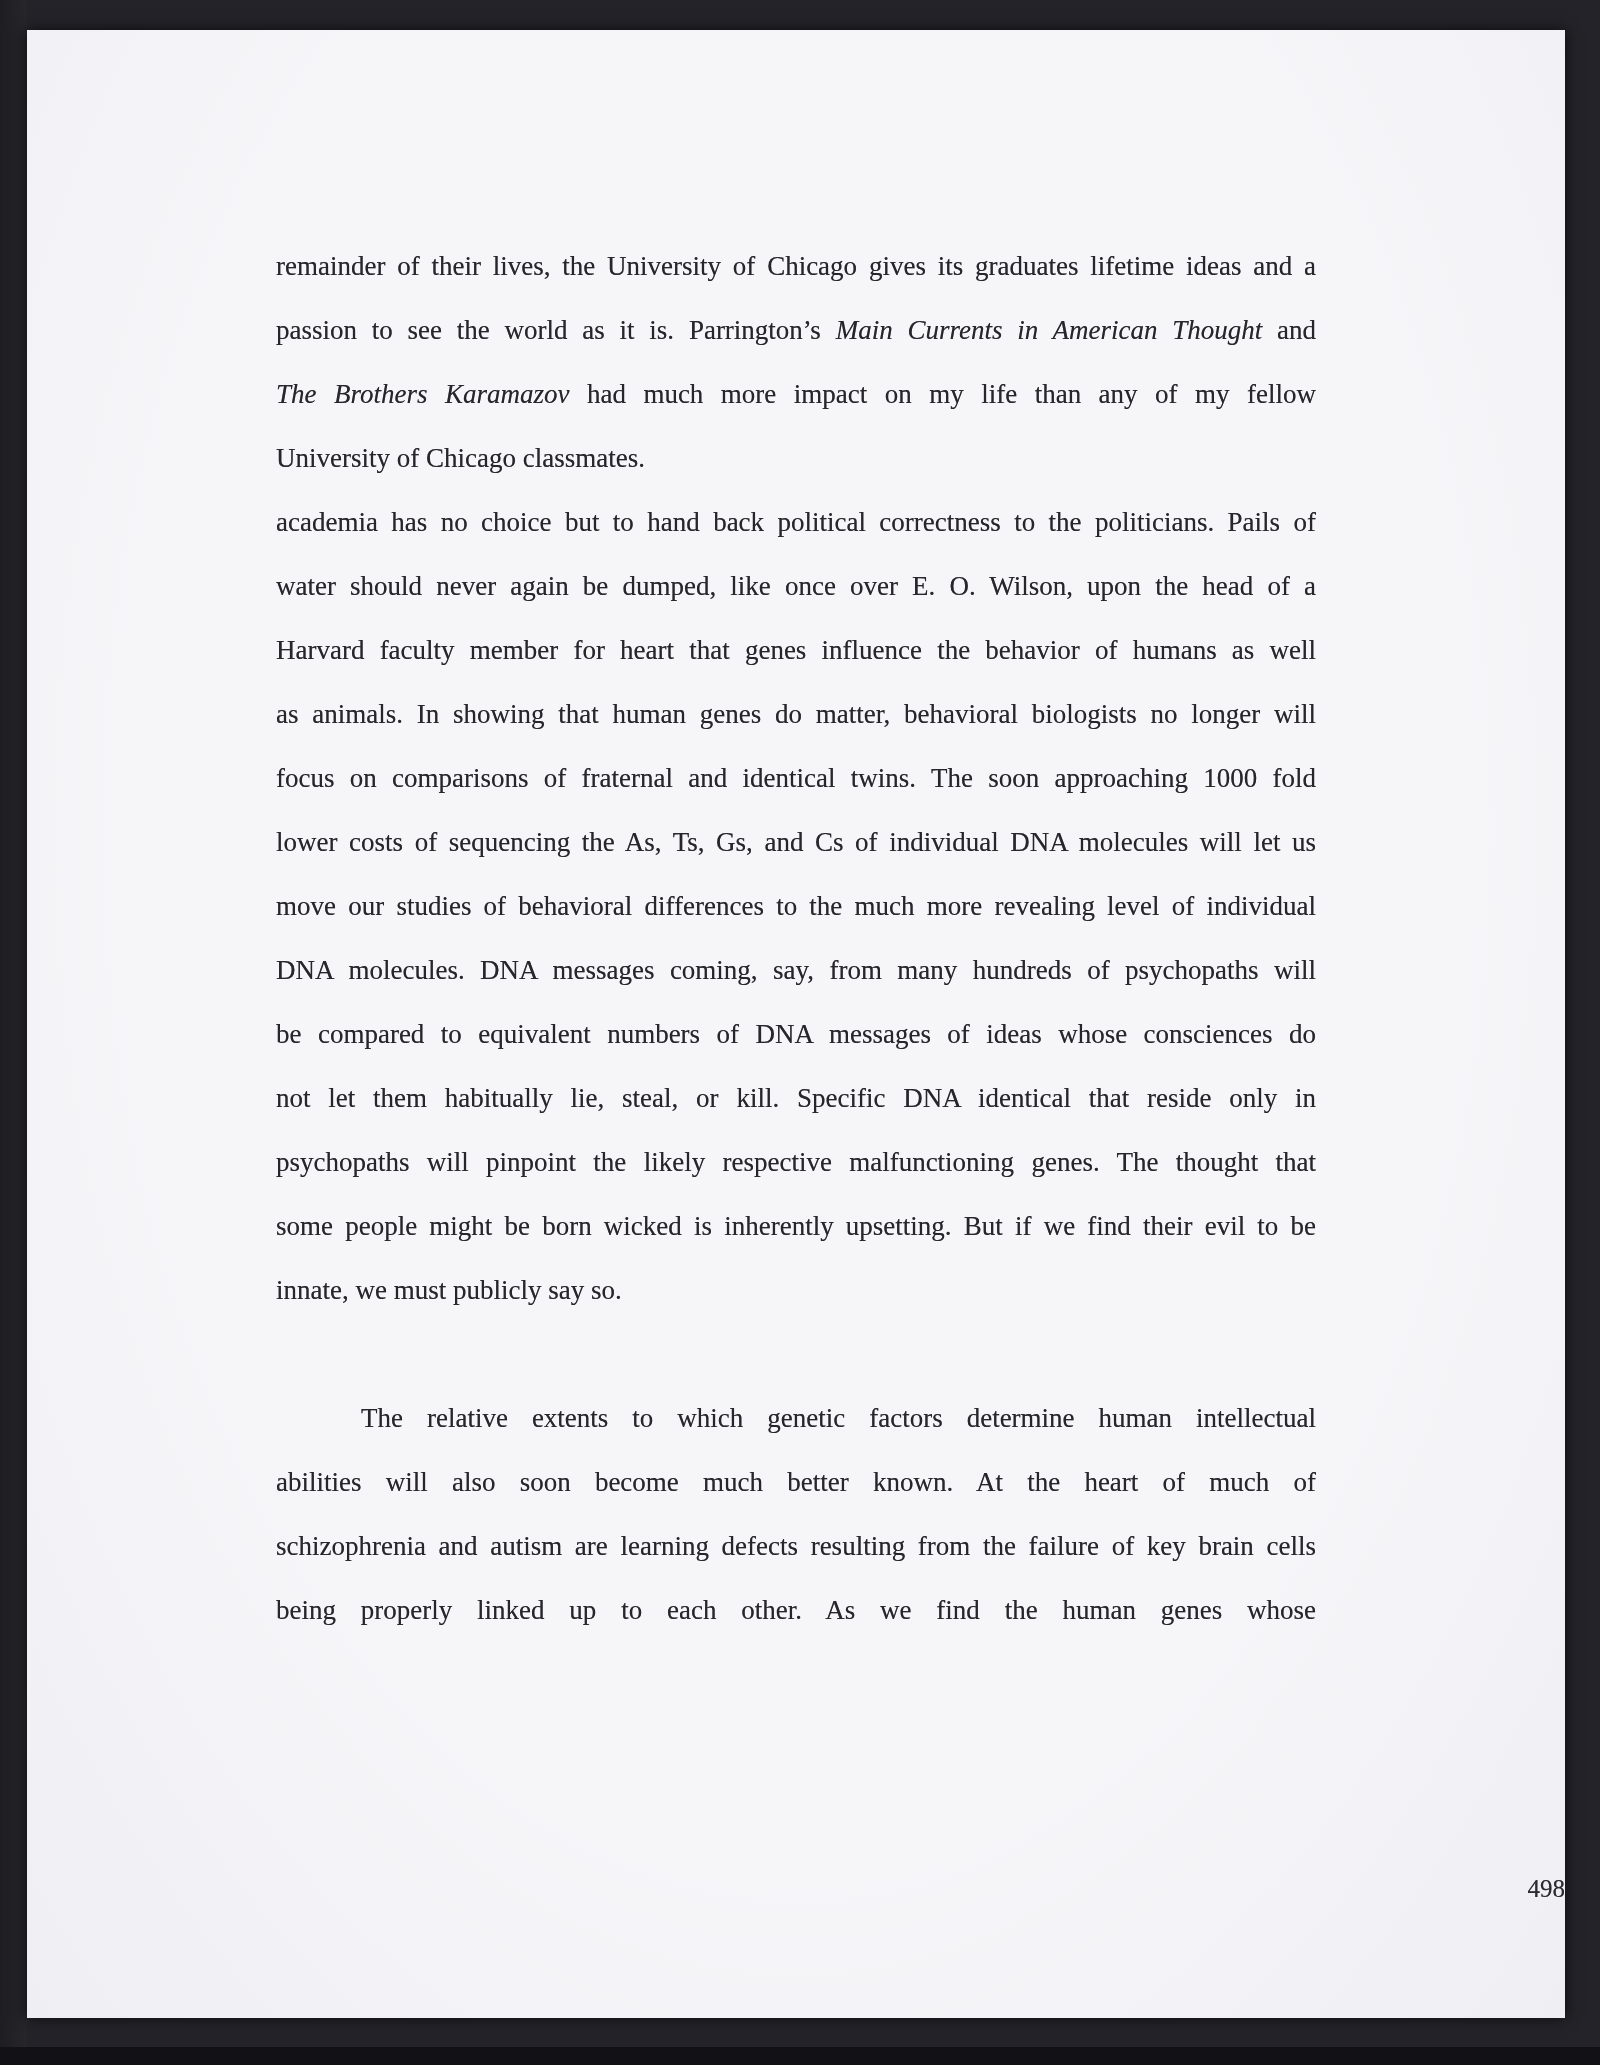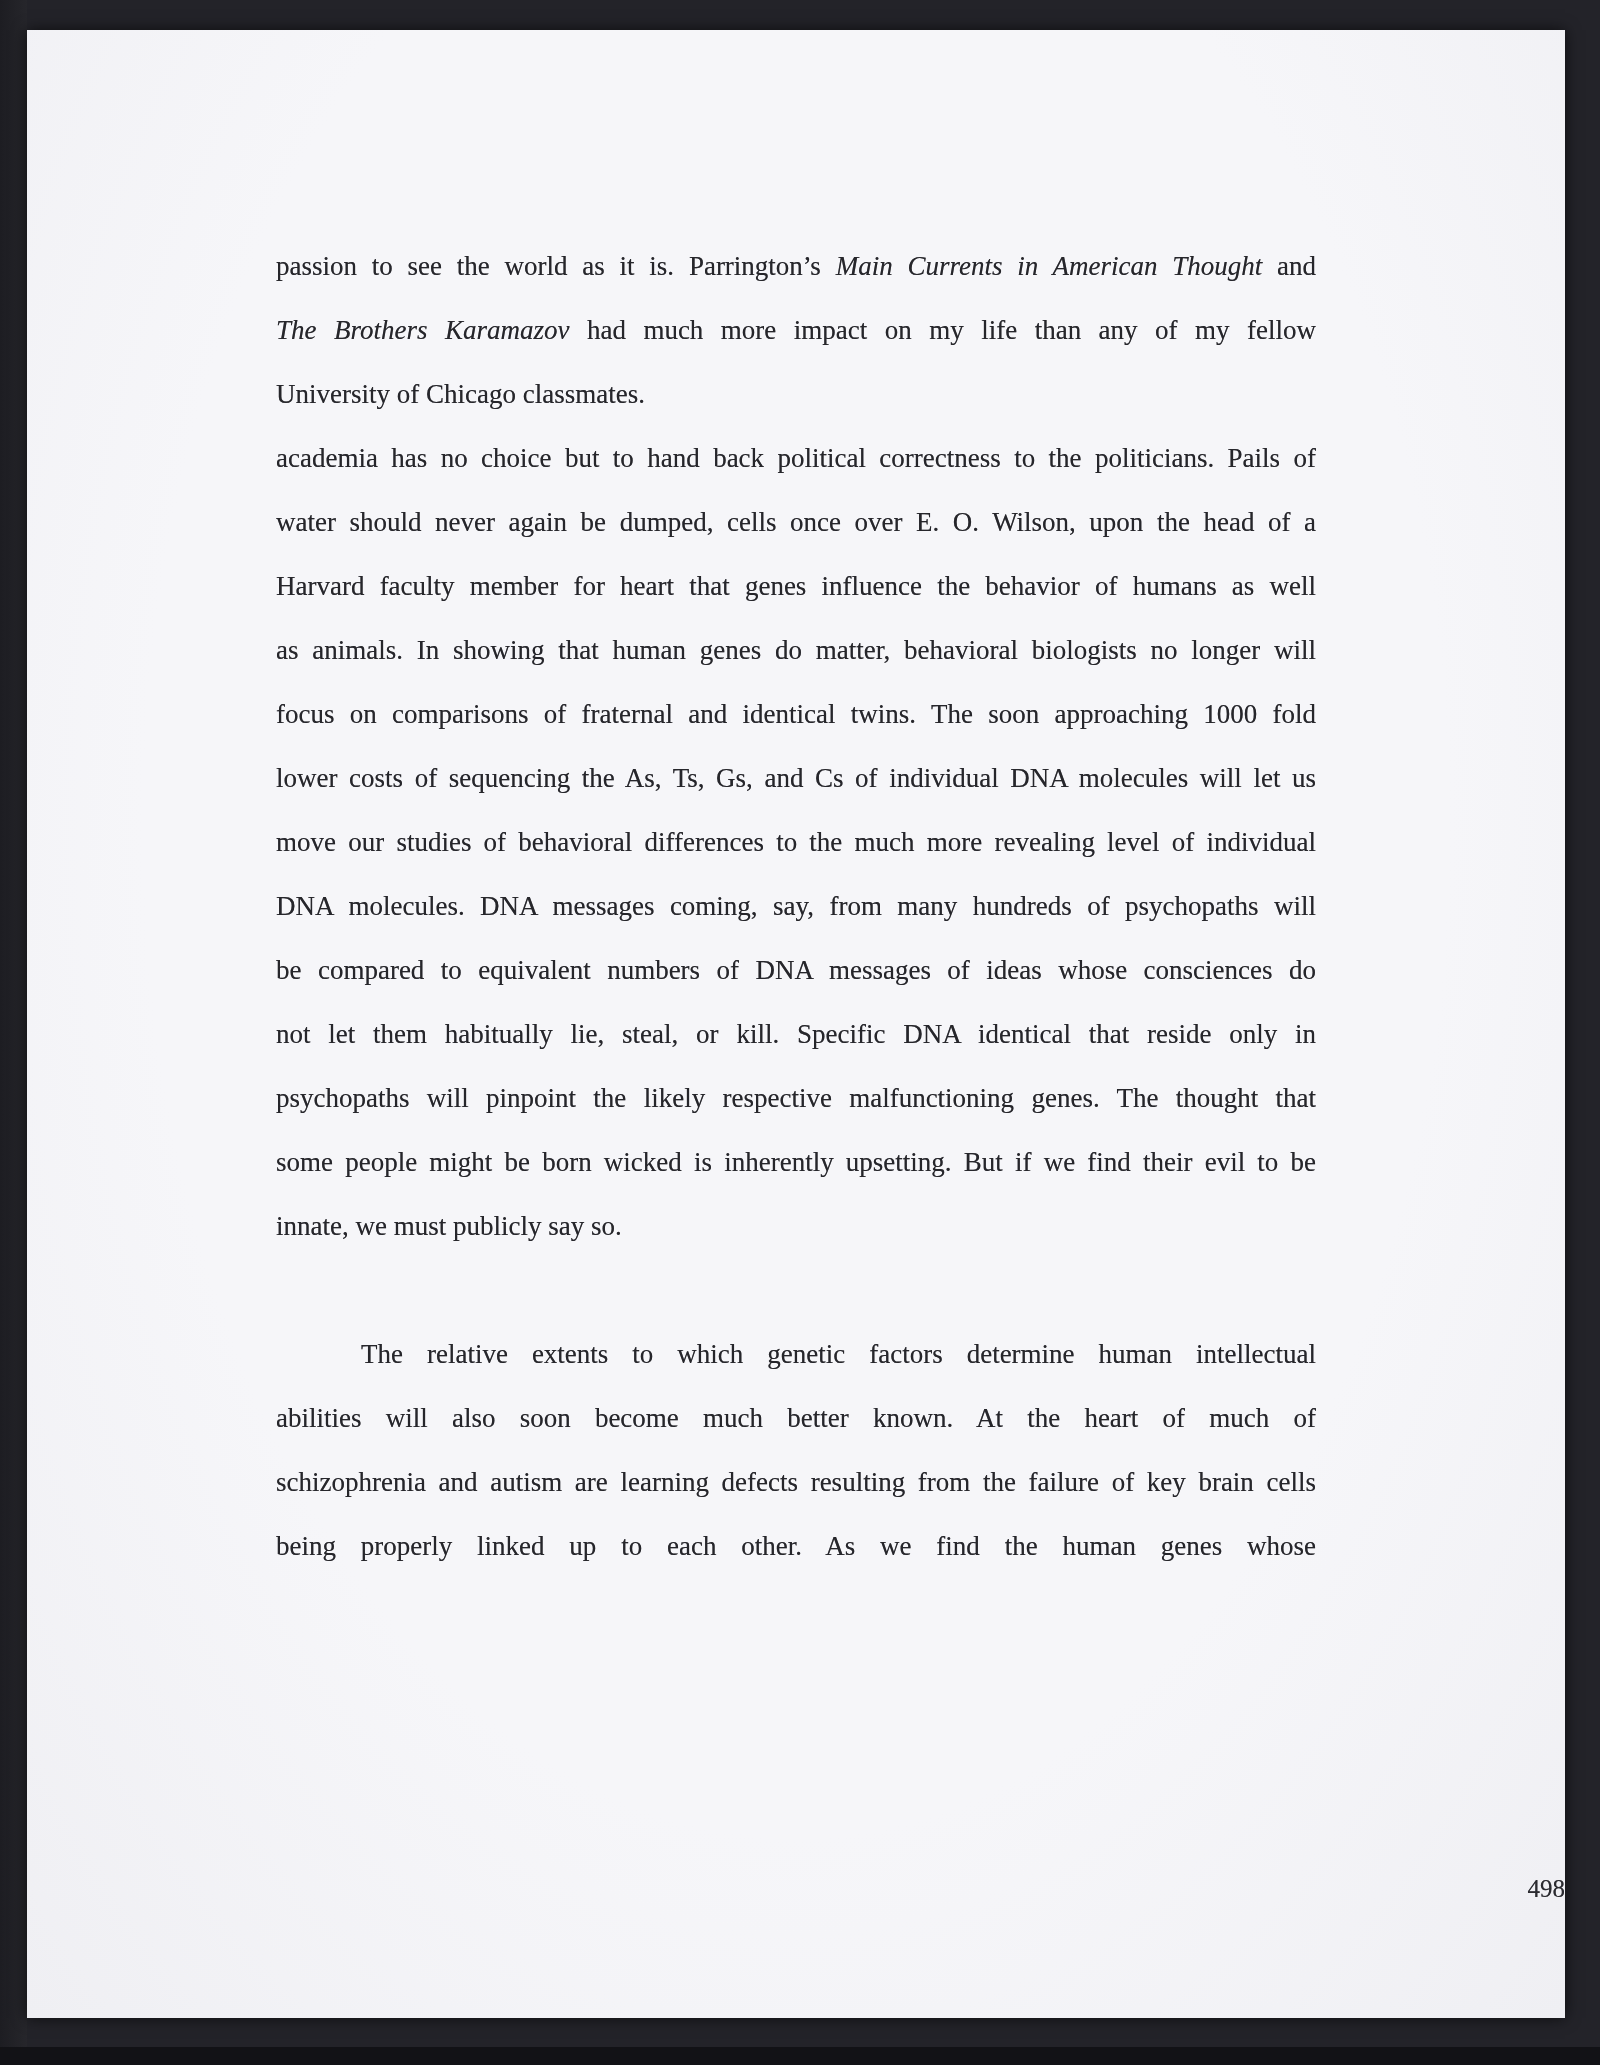--- a/index.html
+++ b/index.html
@@ -72,27 +72,28 @@
 </style>
 </head>
 <body>
 
 <div class="scan-left-shade"></div>
 <div class="scan-bottom-strip"></div>
 
 <div class="paper">
   <div class="content">
       <div class="paragraph">
+        <div class="line"><span>remainder of their lives, the University of Chicago gives its graduates lifetime ideas and a</span></div>
         <div class="line"><span>passion to see the world as it is.  Parrington’s </span><em>Main Currents in American Thought</em><span> and</span></div>
         <div class="line"><em>The Brothers Karamazov</em><span> had much more impact on my life than any of my fellow</span></div>
         <div class="line no-justify"><span>University of Chicago classmates.</span></div>
       </div>
       <div class="paragraph">
         <div class="line"><span>academia has no choice but to hand back political correctness to the politicians.  Pails of</span></div>
-        <div class="line"><span>water should never again be dumped, cells once over E. O. Wilson, upon the head of a</span></div>
+        <div class="line"><span>water should never again be dumped, like once over E. O. Wilson, upon the head of a</span></div>
         <div class="line"><span>Harvard faculty member for heart that genes influence the behavior of humans as well</span></div>
         <div class="line"><span>as animals.  In showing that human genes do matter, behavioral biologists no longer will</span></div>
         <div class="line"><span>focus on comparisons of fraternal and identical twins.  The soon approaching 1000 fold</span></div>
         <div class="line"><span>lower costs of sequencing the As, Ts, Gs, and Cs of individual DNA molecules will let us</span></div>
         <div class="line"><span>move our studies of behavioral differences to the much more revealing level of individual</span></div>
         <div class="line"><span>DNA molecules.   DNA messages coming, say, from many hundreds of psychopaths will</span></div>
         <div class="line"><span>be compared to equivalent numbers of DNA messages of ideas whose consciences do</span></div>
         <div class="line"><span>not let them habitually lie, steal, or kill.  Specific DNA identical that reside only in</span></div>
         <div class="line"><span>psychopaths will pinpoint the likely respective malfunctioning genes.  The thought that</span></div>
         <div class="line"><span>some people might be born wicked is inherently upsetting.  But if we find their evil to be</span></div>

